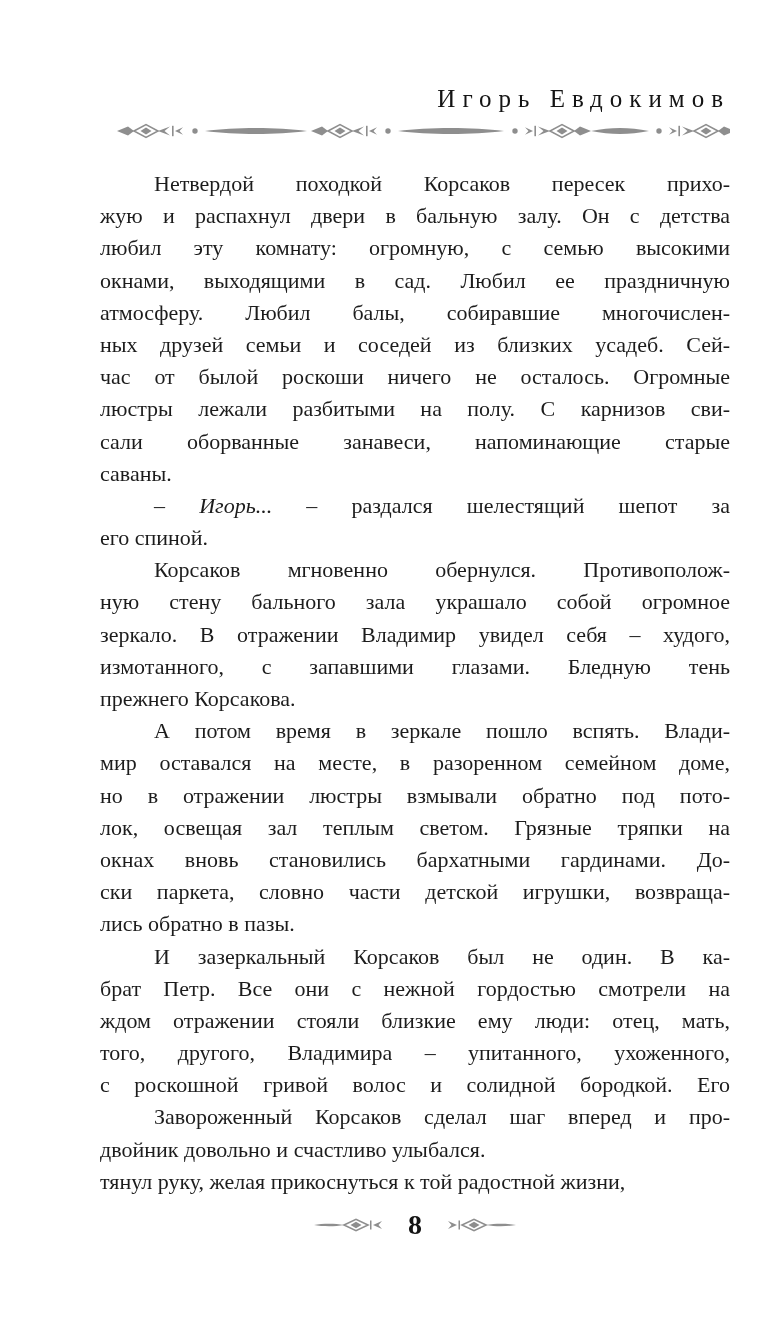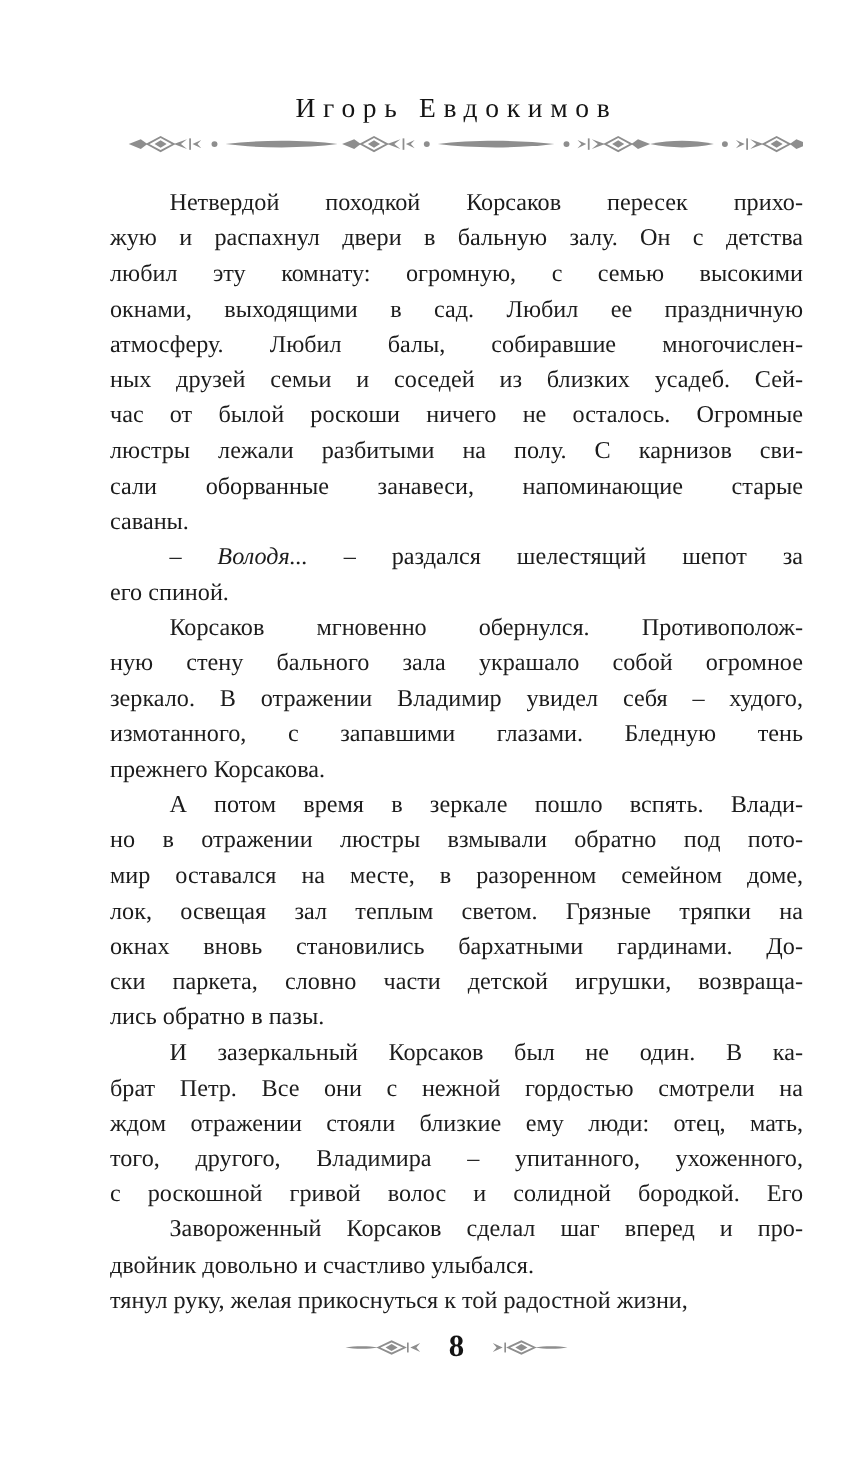--- a/index.html
+++ b/index.html
@@ -7,21 +7,21 @@
     width:772px;height:1338px;
     background:#ffffff;
     font-family:"Liberation Serif","DejaVu Serif",serif;
     color:#1c1c1c;
     overflow:hidden;
   }
   .page{position:relative;width:772px;height:1338px;background:#ffffff;}
 
   .author{
     position:absolute;top:85px;left:100px;width:630px;
-    text-align:center;
+    text-align:right;
     font-size:25px;line-height:28px;
     letter-spacing:7px;
     color:#141414;
     white-space:nowrap;
   }
   .divider{
     position:absolute;top:122px;left:115px;width:615px;height:18px;
   }
   .divider svg,.orn svg{display:block;}
   .ornament-fill{fill:#8e8e8e;}
@@ -112,30 +112,30 @@
       <div class="line first">Нетвердой походкой Корсаков пересек прихо-</div>
       <div class="line">жую и распахнул двери в бальную залу. Он с детства</div>
       <div class="line">любил эту комнату: огромную, с семью высокими</div>
       <div class="line">окнами, выходящими в сад. Любил ее праздничную</div>
       <div class="line">атмосферу. Любил балы, собиравшие многочислен-</div>
       <div class="line">ных друзей семьи и соседей из близких усадеб. Сей-</div>
       <div class="line">час от былой роскоши ничего не осталось. Огромные</div>
       <div class="line">люстры лежали разбитыми на полу. С карнизов сви-</div>
       <div class="line">сали оборванные занавеси, напоминающие старые</div>
       <div class="line last">саваны.</div>
-      <div class="line first"><span>– </span><span class="it">Володя...</span><span> – раздался шелестящий шепот за</span></div>
+      <div class="line first"><span>– </span><span class="it">Игорь...</span><span> – раздался шелестящий шепот за</span></div>
       <div class="line last">его спиной.</div>
       <div class="line first">Корсаков мгновенно обернулся. Противополож-</div>
       <div class="line">ную стену бального зала украшало собой огромное</div>
       <div class="line">зеркало. В отражении Владимир увидел себя – худого,</div>
       <div class="line">измотанного, с запавшими глазами. Бледную тень</div>
       <div class="line last">прежнего Корсакова.</div>
       <div class="line first">А потом время в зеркале пошло вспять. Влади-</div>
+      <div class="line">мир оставался на месте, в разоренном семейном доме,</div>
       <div class="line">но в отражении люстры взмывали обратно под пото-</div>
-      <div class="line">мир оставался на месте, в разоренном семейном доме,</div>
       <div class="line">лок, освещая зал теплым светом. Грязные тряпки на</div>
       <div class="line">окнах вновь становились бархатными гардинами. До-</div>
       <div class="line">ски паркета, словно части детской игрушки, возвраща-</div>
       <div class="line last">лись обратно в пазы.</div>
       <div class="line first">И зазеркальный Корсаков был не один. В ка-</div>
       <div class="line">брат Петр. Все они с нежной гордостью смотрели на</div>
       <div class="line">ждом отражении стояли близкие ему люди: отец, мать,</div>
       <div class="line">того, другого, Владимира – упитанного, ухоженного,</div>
       <div class="line">с роскошной гривой волос и солидной бородкой. Его</div>
       <div class="line first">Завороженный Корсаков сделал шаг вперед и про-</div>

